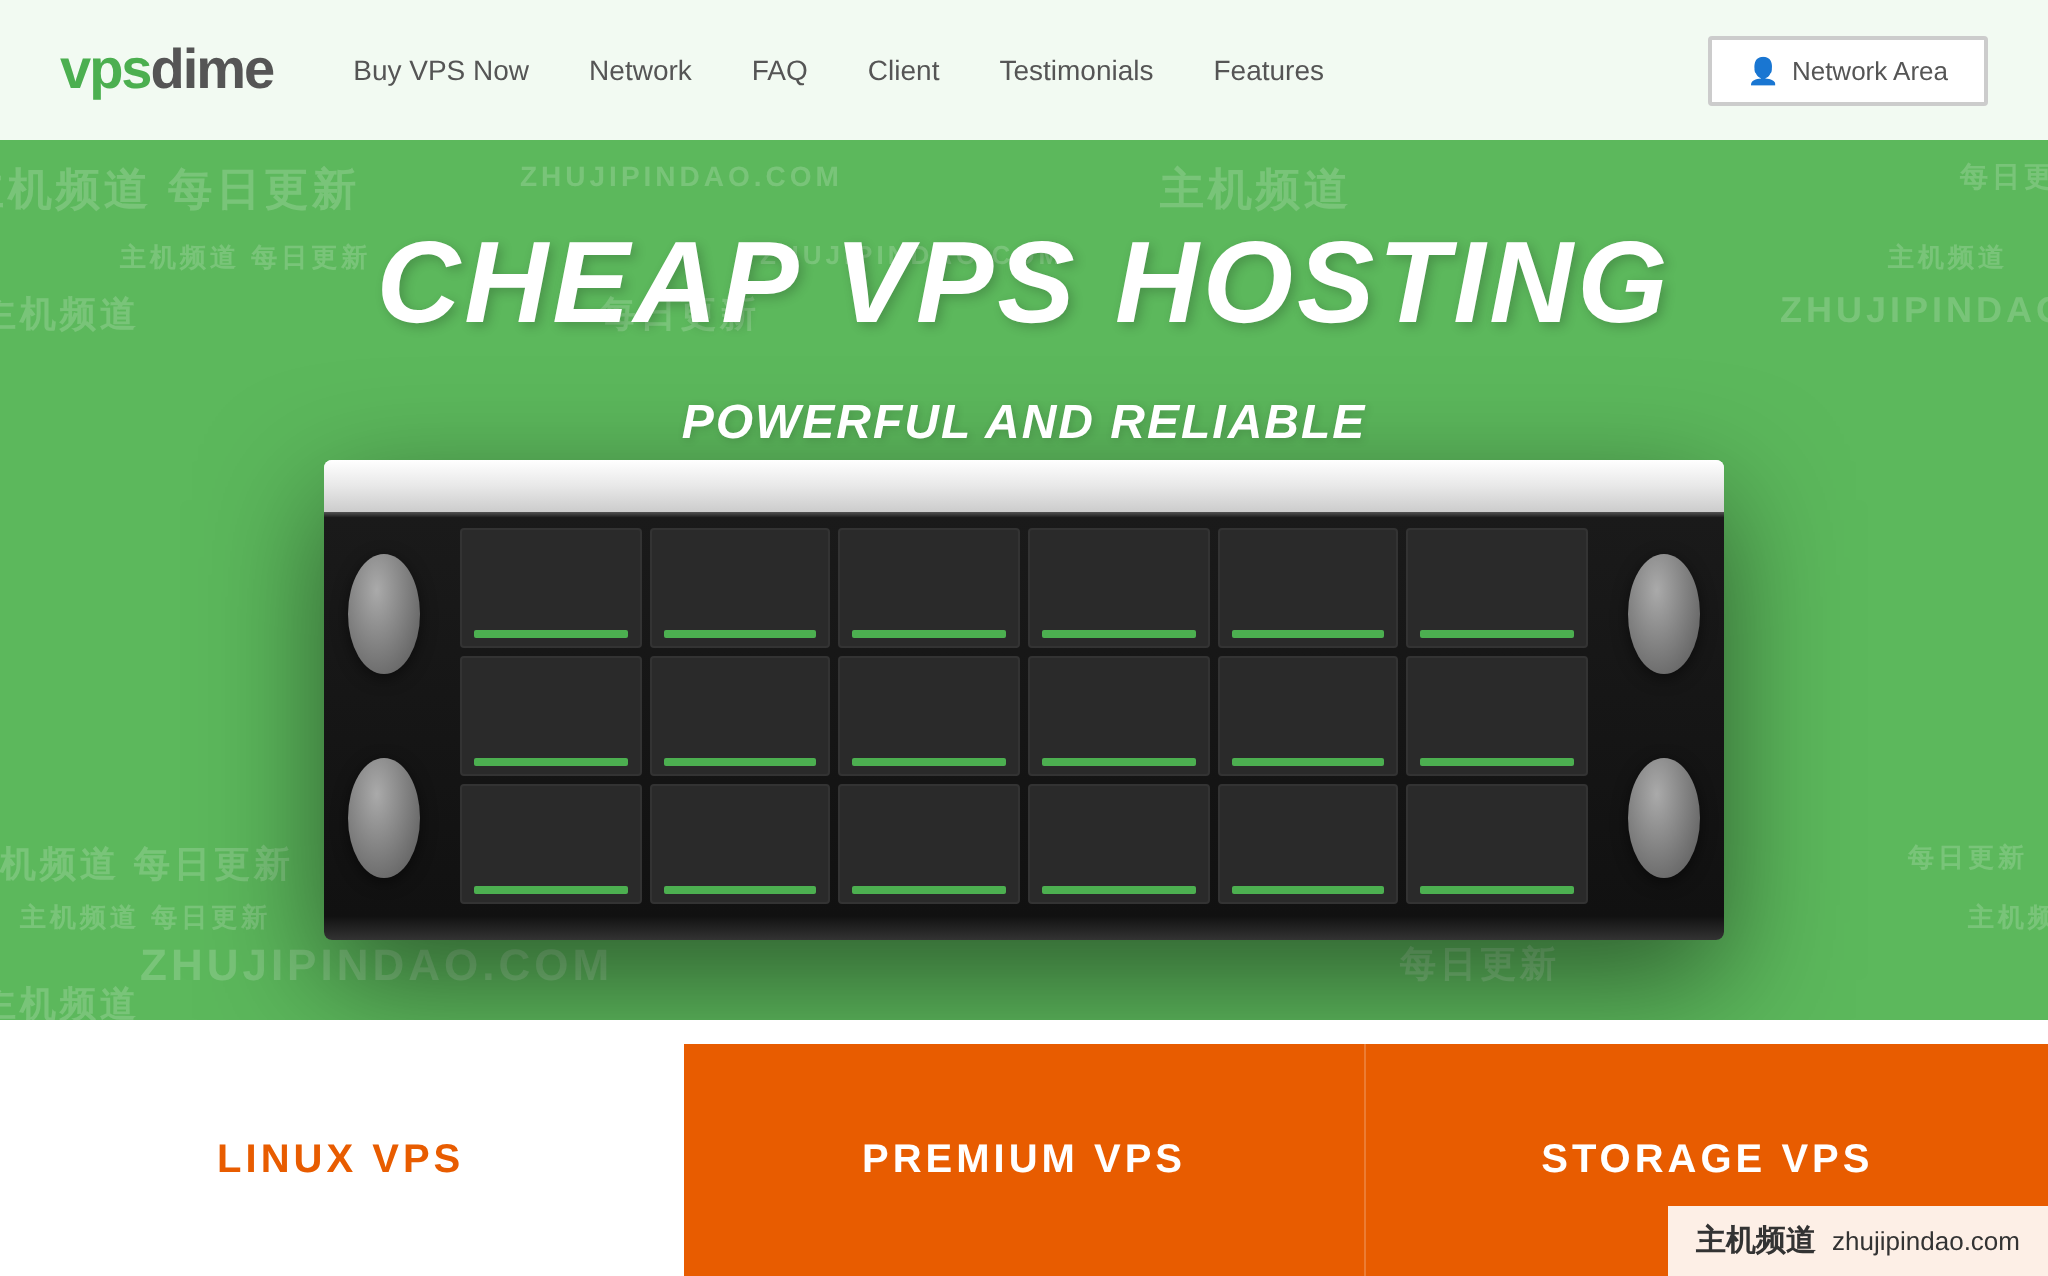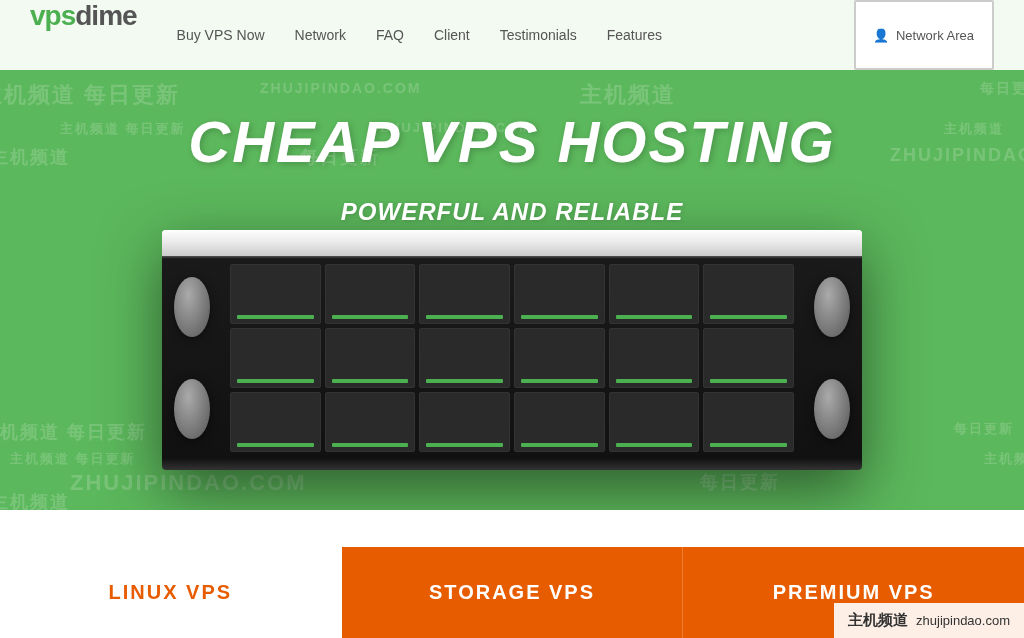--- a/index.html
+++ b/index.html
@@ -5,20 +5,21 @@
     * { margin: 0; padding: 0; box-sizing: border-box; }
     body { width: 1024px; height: 638px; overflow: hidden; font-family: Arial, sans-serif; }
 
     
     .header {
       position: absolute;
       top: 0; left: 0; right: 0;
       height: 70px;
       background: rgba(255,255,255,0.92);
       display: flex;
+      align-items: center;
       padding: 0 30px;
       z-index: 10;
     }
     .logo {
       font-size: 28px;
       font-weight: bold;
       color: #444;
       margin-right: 40px;
       letter-spacing: -1px;
     }
@@ -195,21 +196,21 @@
       background: radial-gradient(ellipse at 40% 30%, #aaa, #555);
       border-radius: 50%;
       box-shadow: 0 2px 8px rgba(0,0,0,0.5);
     }
 
     
     .bottom-tabs {
       position: absolute;
       bottom: 0;
       left: 0; right: 0;
-      height: 91px;
+      height: 116px;
       background: #e85c00;
       display: flex;
       z-index: 5;
     }
     .tab-item {
       flex: 1;
       display: flex;
       align-items: center;
       justify-content: center;
       font-size: 20px;
@@ -356,24 +357,24 @@
     <span>👤</span>
     <span>Network Area</span>
   </button>
 </div>
 
 <div class="bottom-tabs">
   <div class="tab-item active">
     <span>LINUX VPS</span>
   </div>
   <div class="tab-item">
+    <span>PREMIUM VPS</span>
+  </div>
+  <div class="tab-item">
     <span>STORAGE VPS</span>
-  </div>
-  <div class="tab-item">
-    <span>PREMIUM VPS</span>
   </div>
 </div>
 
 <div class="bottom-badge">
   <span class="badge-logo">
     <span>主机频道</span>
   </span>
   <span>zhujipindao.com</span>
 </div>
 

